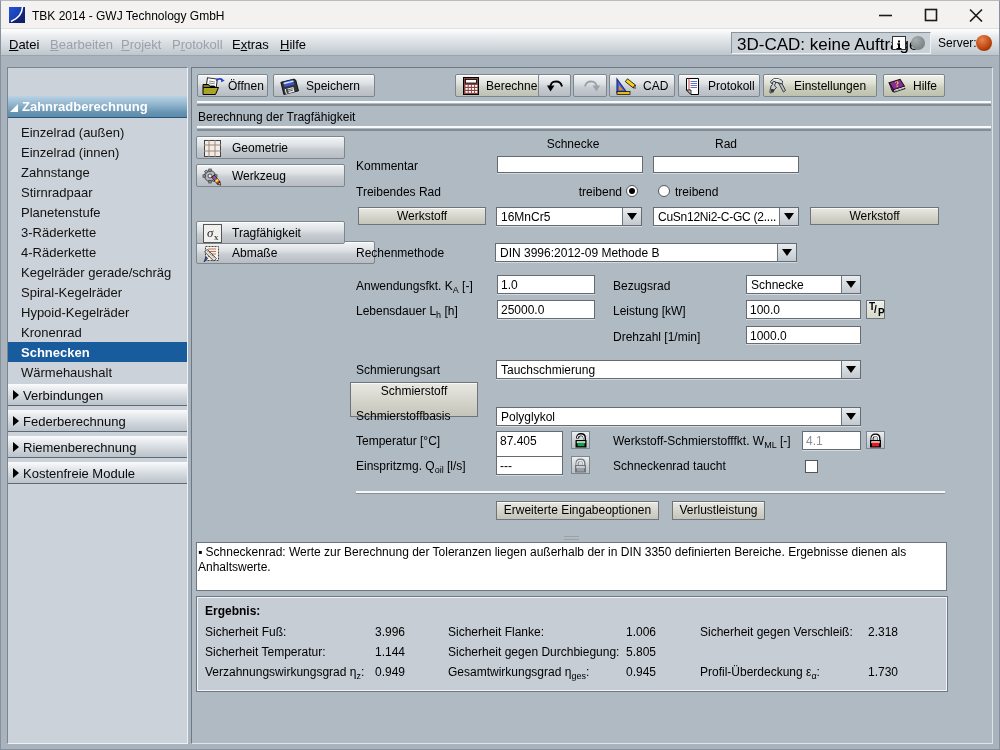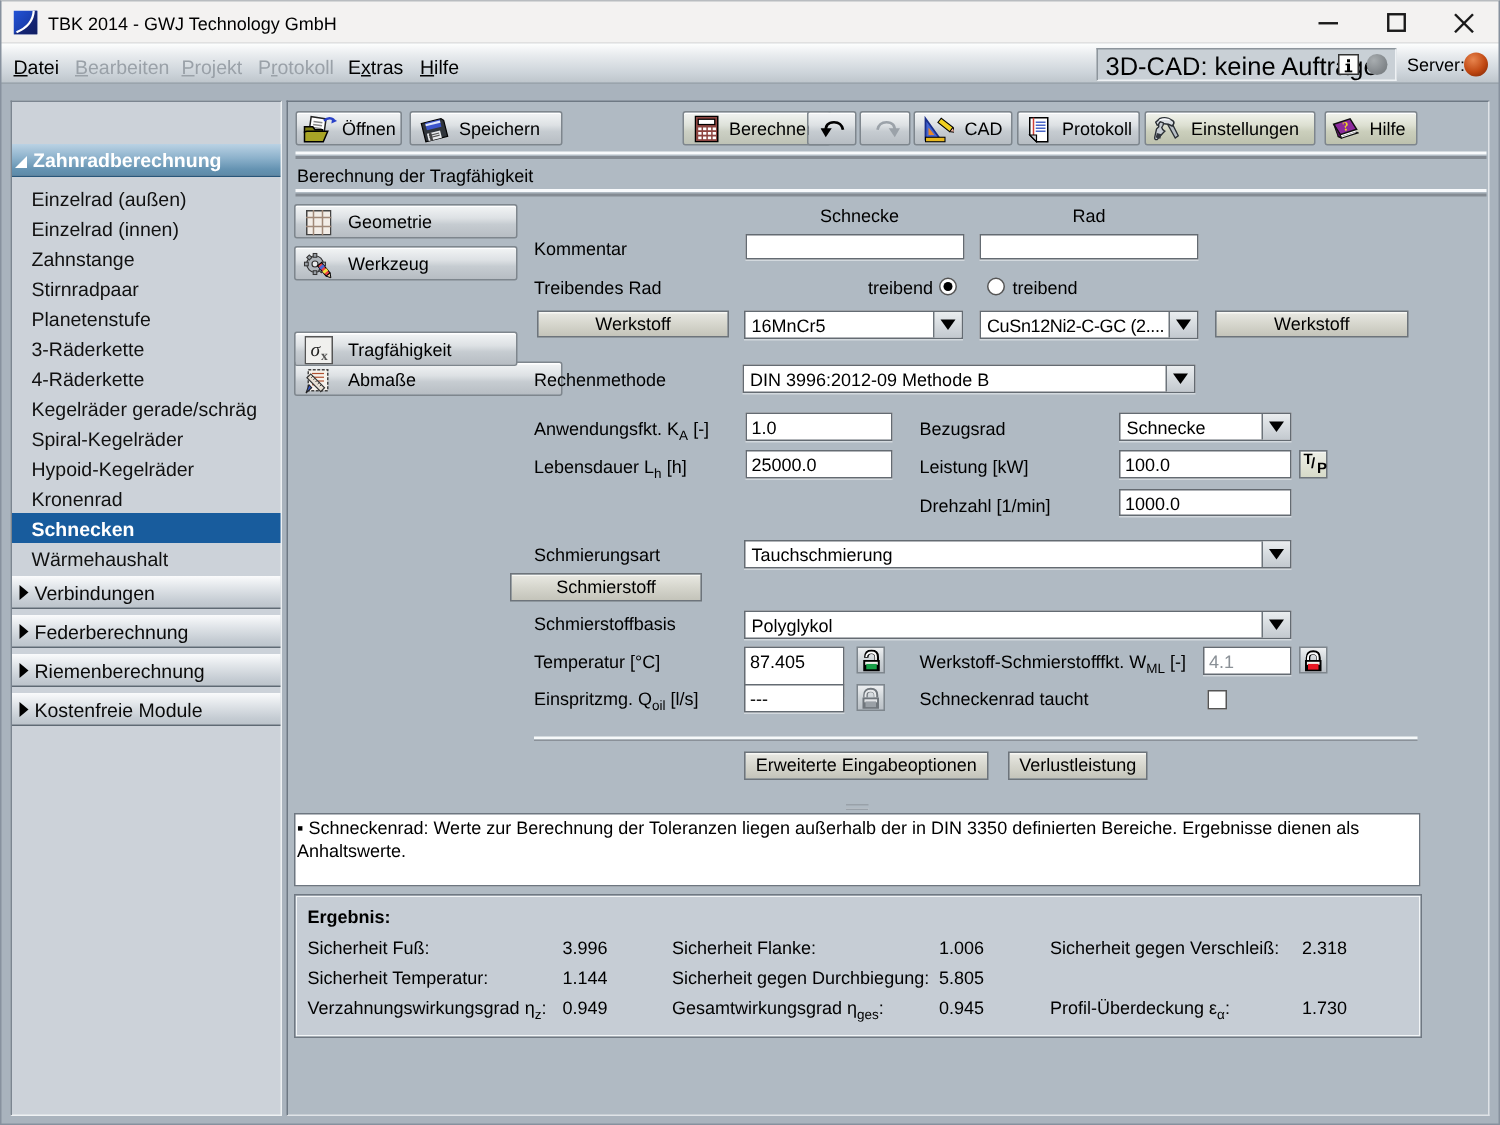--- a/index.html
+++ b/index.html
@@ -387,21 +387,21 @@
   </div>
 
   <div class="abs flabel" style="left:613px;top:330px;">Drehzahl [1/min]</div>
   <div class="abs finput" style="left:746px;top:326px;width:115px;height:18px;">1000.0</div>
 
   <div class="abs flabel" style="left:356px;top:363px;">Schmierungsart</div>
   <div class="abs combo" style="left:496px;top:360px;width:365px;height:19px;">
       <span class="val">Tauchschmierung</span>
       <span class="arr"></span>
     </div>
-  <div class="abs fbtn" style="left:340px;top:382px;width:128px;height:19px;line-height:17px;">Schmierstoff</div>
+  <div class="abs fbtn" style="left:350px;top:382px;width:128px;height:35px;line-height:17px;">Schmierstoff</div>
   <div class="abs flabel" style="left:356px;top:409px;">Schmierstoffbasis</div>
   <div class="abs combo" style="left:496px;top:407px;width:365px;height:19px;">
       <span class="val">Polyglykol</span>
       <span class="arr"></span>
     </div>
 
   <div class="abs flabel" style="left:356px;top:434px;">Temperatur [°C]</div>
   <div class="abs finput" style="left:496px;top:431px;width:67px;height:34px;">87.405</div>
   <div class="abs flabel" style="left:613px;top:434px;">Werkstoff-Schmierstofffkt. W<sub>ML</sub> [-]</div>
   <div class="abs finput" style="left:802px;top:431px;width:59px;height:19px;color:#8a9096;">4.1</div>

